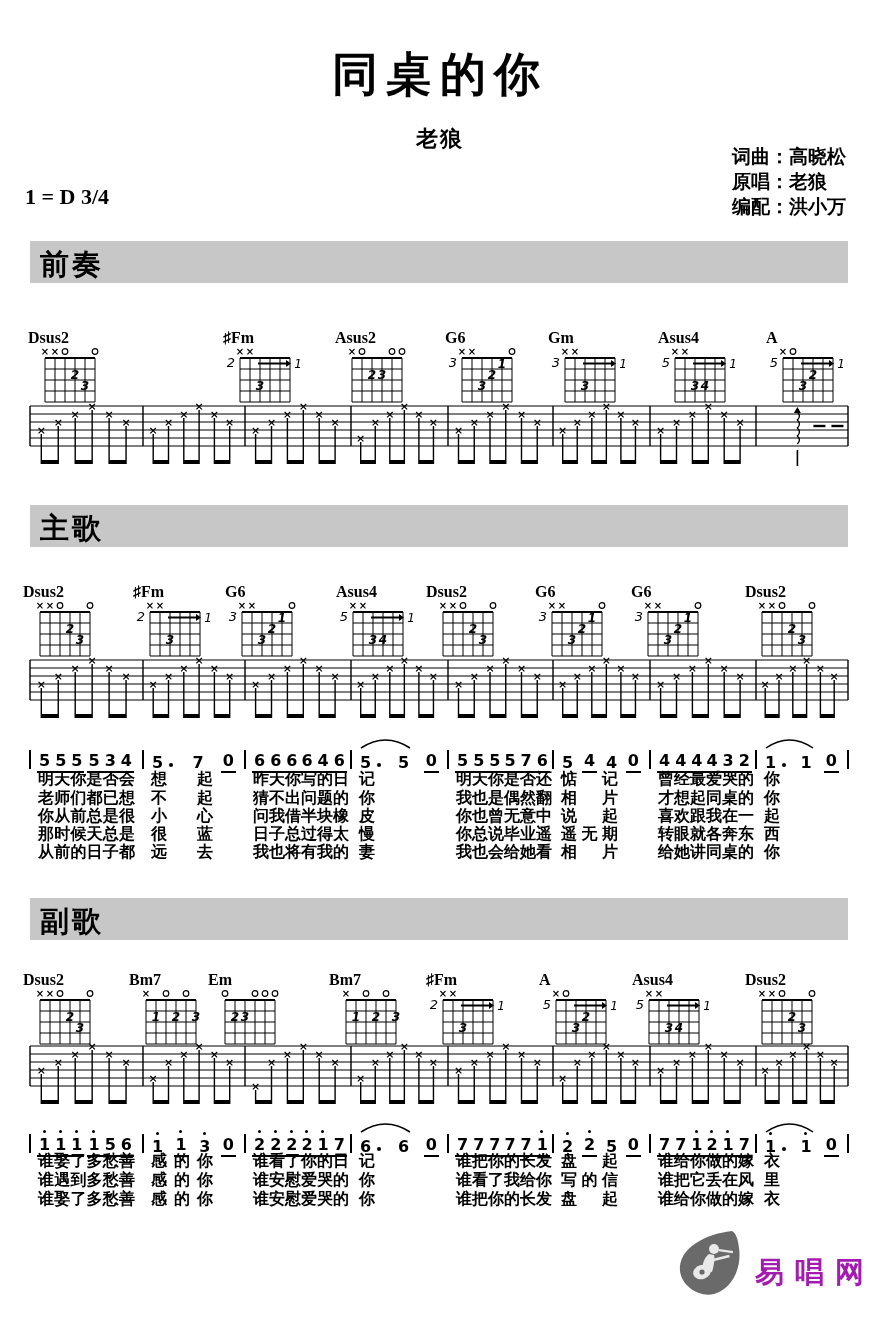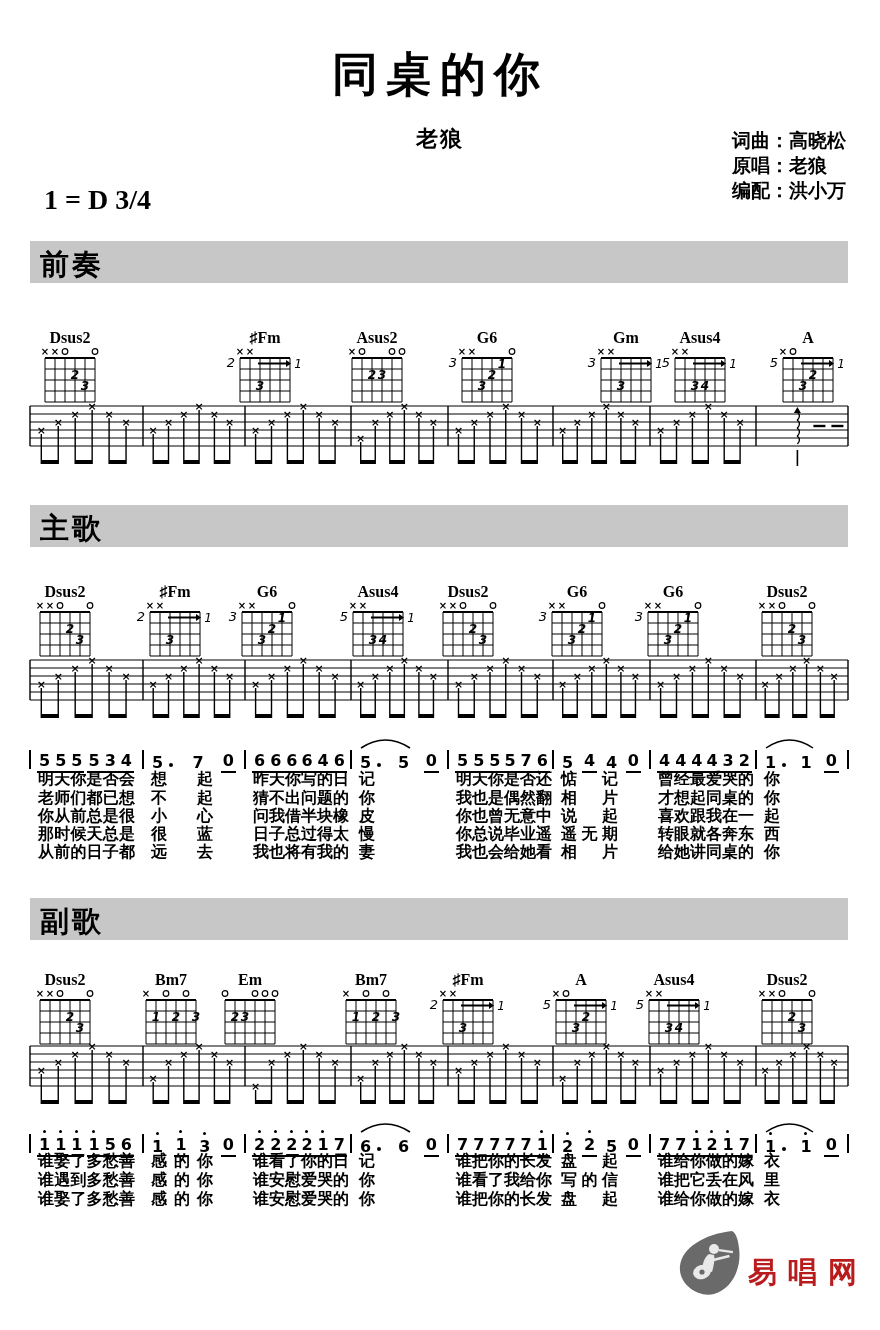--- a/index.html
+++ b/index.html
@@ -1,36 +1,36 @@
 <!DOCTYPE html>
 <html><head>
 <meta charset="utf-8">
 <style>
   html,body{margin:0;padding:0;background:#fff;}
   body{width:880px;height:1330px;font-family:"Liberation Sans","DejaVu Sans",sans-serif;color:#000;}
   .page{position:relative;width:880px;height:1330px;background:#fff;overflow:hidden;}
   .abs{position:absolute;}
   .title{left:0;top:44px;width:100%;text-align:center;font-size:46px;font-weight:700;letter-spacing:8px;}
   .subtitle{left:0;top:124px;width:100%;text-align:center;font-size:22px;font-weight:700;letter-spacing:2px;}
-  .credits{right:34px;top:128px;text-align:left;font-size:19px;font-weight:700;line-height:25px;}
-  .keysig{left:44px;top:184px;font-size:28px;font-weight:700;font-family:"Liberation Serif",serif;}
+  .credits{right:34px;top:144px;text-align:left;font-size:19px;font-weight:700;line-height:25px;}
+  .keysig{left:25px;top:184px;font-size:22px;font-weight:700;font-family:"Liberation Serif",serif;}
   .secbar{left:30px;width:818px;height:42px;background:#c7c7c7;}
   .secbar .seclabel{position:absolute;left:10px;top:4px;font-size:29px;font-weight:900;letter-spacing:3px;color:#000;}
-  .chordbox{width:84px;text-align:center;}
+  .chordbox{width:84px;text-align:left;}
   .chordname{font-size:16px;font-weight:700;font-family:"Liberation Serif",serif;line-height:15px;white-space:nowrap;}
   .mel-bar{width:2px;height:19px;background:#000;}
   .mel-measure{display:flex;justify-content:space-between;align-items:flex-end;height:27px;}
   .grp{display:inline-flex;align-items:flex-end;gap:5px;padding:0 2px 2px 2px;}
   .grp.ul{border-bottom:2px solid #000;}
   .note{position:relative;display:inline-block;font-size:16px;font-weight:700;line-height:17px;font-family:"DejaVu Sans",sans-serif;}
   .note .od{position:absolute;left:50%;top:-6px;width:3px;height:3px;margin-left:-2px;border-radius:50%;background:#000;}
   .dotafter{display:inline-block;width:4px;height:4px;border-radius:50%;background:#000;margin:0 0 4px 1px;}
   .lyr-cell{display:flex;justify-content:space-between;font-size:16px;font-weight:700;white-space:nowrap;line-height:18px;}
   .lyr-cell.single{justify-content:flex-start;}
-  .sitename{font-size:29px;font-weight:700;color:#b91c1c;letter-spacing:11px;}
+  .sitename{font-size:29px;font-weight:700;color:#a21caf;letter-spacing:11px;margin-left:7px;}
   .siteurl{font-size:22px;font-family:"Liberation Serif",serif;color:#111;}
   svg text{font-family:"DejaVu Sans",sans-serif;}
 </style>
 </head>
 <body>
 
 <div class="page">
   <div class="abs subtitle">老狼</div>
   <div class="abs title">同桌的你</div>
   <div class="abs credits">
@@ -115,21 +115,21 @@
           <line x1="27" y1="13" x2="27" y2="57" stroke="#000" stroke-width="1"></line>
           <line x1="37" y1="13" x2="37" y2="57" stroke="#000" stroke-width="1"></line>
           <line x1="47" y1="13" x2="47" y2="57" stroke="#000" stroke-width="1"></line>
           <line x1="57" y1="13" x2="57" y2="57" stroke="#000" stroke-width="1"></line>
           <line x1="67" y1="13" x2="67" y2="57" stroke="#000" stroke-width="1"></line>
           <text x="8" y="22" text-anchor="middle" font-size="13" font-style="italic" font-family="&quot;Liberation Serif&quot;,serif">3</text>
           <text x="57" y="23" text-anchor="middle" font-size="12" font-weight="bold" font-style="italic" font-family="&quot;Liberation Serif&quot;,serif">1</text>
           <text x="47" y="34" text-anchor="middle" font-size="12" font-weight="bold" font-style="italic" font-family="&quot;Liberation Serif&quot;,serif">2</text>
           <text x="37" y="45" text-anchor="middle" font-size="12" font-weight="bold" font-style="italic" font-family="&quot;Liberation Serif&quot;,serif">3</text>
         </svg></div>
-      <div class="abs chordbox" style="left: 548px; top: 330px; margin-left: 36px;"><div class="chordname">Gm</div><svg width="84" height="66" viewBox="0 0 84 66">
+      <div class="abs chordbox" style="left: 548px; top: 330px;"><div class="chordname">Gm</div><svg width="84" height="66" viewBox="0 0 84 66">
           <text x="17" y="10" text-anchor="middle" font-size="10" font-weight="bold">×</text>
           <text x="27" y="10" text-anchor="middle" font-size="10" font-weight="bold">×</text>
           <line x1="17" y1="13" x2="67" y2="13" stroke="#000" stroke-width="2"></line>
           <line x1="17" y1="24" x2="67" y2="24" stroke="#000" stroke-width="1"></line>
           <line x1="17" y1="35" x2="67" y2="35" stroke="#000" stroke-width="1"></line>
           <line x1="17" y1="46" x2="67" y2="46" stroke="#000" stroke-width="1"></line>
           <line x1="17" y1="57" x2="67" y2="57" stroke="#000" stroke-width="1"></line>
           <line x1="17" y1="13" x2="17" y2="57" stroke="#000" stroke-width="1"></line>
           <line x1="27" y1="13" x2="27" y2="57" stroke="#000" stroke-width="1"></line>
           <line x1="37" y1="13" x2="37" y2="57" stroke="#000" stroke-width="1"></line>

